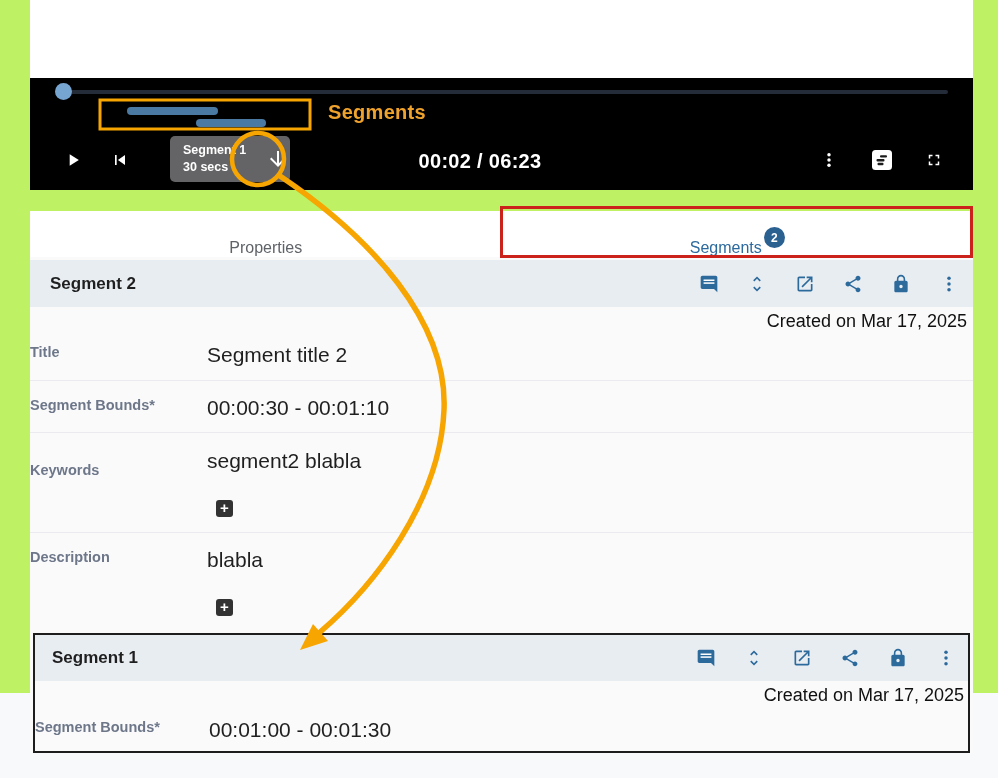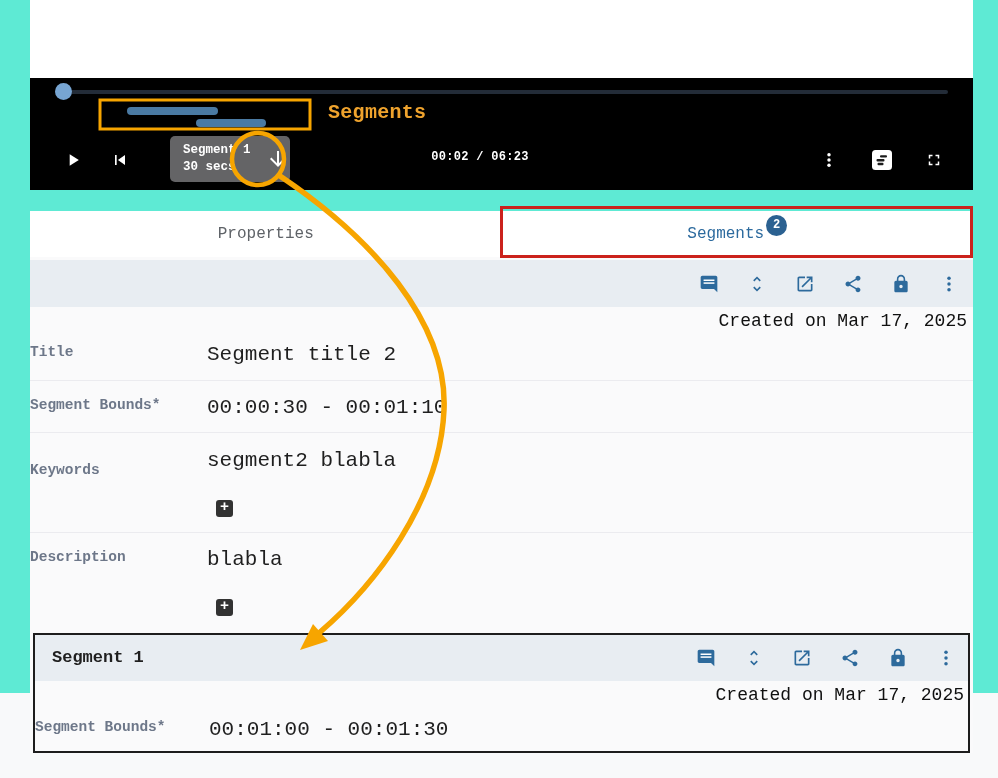--- a/index.html
+++ b/index.html
@@ -1,40 +1,40 @@
 <!DOCTYPE html>
 <html><head>
 <meta charset="utf-8">
 <style>
   * { margin:0; padding:0; box-sizing:border-box; }
   html,body { width:998px; height:778px; }
   body { font-family:"Liberation Sans", sans-serif; background:#F8F9FA; position:relative; overflow:hidden; }
-  .page { position:relative; width:998px; height:693px; background:#5eead4;font-family:Liberation Mono, monospace; }
+  .page { position:relative; width:998px; height:693px; background:#bef264; }
   .content { position:absolute; left:30px; top:0; width:943px; height:778px; }
 
   .video-frame { position:absolute; left:0; top:0; width:943px; height:78px; background:#fff; }
   .player { position:absolute; left:0; top:78px; width:943px; height:112px; background:#000; }
 
   .track { position:absolute; left:32px; top:12px; width:886px; height:4px; background:#232C38; border-radius:2px; }
   .knob { position:absolute; left:25px; top:5px; width:17px; height:17px; border-radius:50%; background:#77A5D2; }
   .seg-bar { position:absolute; height:8px; border-radius:4px; background:#4A7AA3; }
   .seg-bar.b1 { left:97px; top:29px; width:91px; }
   .seg-bar.b2 { left:166px; top:41px; width:70px; }
   .player-title { position:absolute; left:298px; top:23px; font-size:20px; font-weight:bold; color:#EFA32D; letter-spacing:.3px; }
 
   .pbtn { position:absolute; width:20px; height:20px; cursor:pointer; }
   .pbtn svg { display:block; }
-  .time { position:absolute; left:380px; top:72px; width:140px; text-align:center; color:#fff; font-size:12px; font-weight:bold; letter-spacing:.3px; }
+  .time { position:absolute; left:380px; top:72px; width:140px; text-align:center; color:#fff; font-size:20px; font-weight:bold; letter-spacing:.3px; }
 
   .tooltip { position:absolute; left:140px; top:58px; width:120px; height:46px; background:#646466; border-radius:5px; }
   .tooltip .tt-text { position:absolute; left:13px; top:6px; color:#fff; font-size:12.5px; font-weight:600; line-height:17px; white-space:nowrap; }
   .tt-arrow { position:absolute; left:96px; top:11px; width:24px; height:24px; cursor:pointer; }
 
   .tabbar { position:absolute; left:0; top:211px; width:943px; height:46px; background:#fff; display:flex; }
-  .tab { flex:1; display:flex; align-items:center; justify-content:center; font-size:16px; cursor:pointer; }
+  .tab { flex:1; display:flex; align-items:flex-end; justify-content:center; font-size:16px; cursor:pointer; }
   .tab.properties { color:#5F6368; }
   .tab.segments { color:#2C6A9E; }
   .badge { display:inline-flex; align-items:center; justify-content:center; width:21px; height:21px; border-radius:50%; background:#2B6191; color:#fff; font-size:12px; font-weight:bold; margin-left:2px; transform:translateY(-9px); }
   .tab-underline { position:absolute; left:475px; top:50px; width:468px; height:4px; background:#2F5D83; }
 
   .panel-bg { position:absolute; left:0; top:257px; width:943px; height:496px; background:#FAFAFB; }
 
   .card-header { position:absolute; left:0; width:943px; height:47px; background:#E8EDF2; }
   .card-title { position:absolute; left:20px; top:0; line-height:47px; font-size:17px; font-weight:bold; color:#1F1F1F; }
   .actions { position:absolute; right:14px; top:0; height:47px; display:flex; align-items:center; gap:28px; }
@@ -124,20 +124,21 @@
       <div class="tab segments">
         <span>Segments</span>
         <span class="badge">2</span>
       </div>
       <div class="tab-underline"></div>
     </div>
 
     <div class="panel-bg"></div>
 
     <div class="card-header" style="top:260px;">
+      <div class="card-title">Segment 2</div>
       <div class="actions">
         <span class="act"><svg width="20" height="20" viewBox="0 0 24 24">
               <path d="M22 4v18l-4-4H4c-1.1 0-2-.9-2-2V4c0-1.1.9-2 2-2h16c1.1 0 2 .9 2 2z" fill="#2D6A9C"></path>
               <rect x="5.5" y="6.6" width="13" height="1.8" fill="#fff"></rect>
               <rect x="5.5" y="10" width="13" height="1.8" fill="#fff"></rect>
             </svg></span>
         <span class="act"><svg width="20" height="20" viewBox="0 0 24 24">
               <path d="M12 5.83 15.17 9l1.41-1.41L12 3 7.41 7.59 8.83 9 12 5.83zm0 12.34L8.83 15l-1.41 1.41L12 21l4.59-4.59L15.17 15 12 18.17z" fill="#2D6A9C"></path>
             </svg></span>
         <span class="act"><svg width="20" height="20" viewBox="0 0 24 24">

